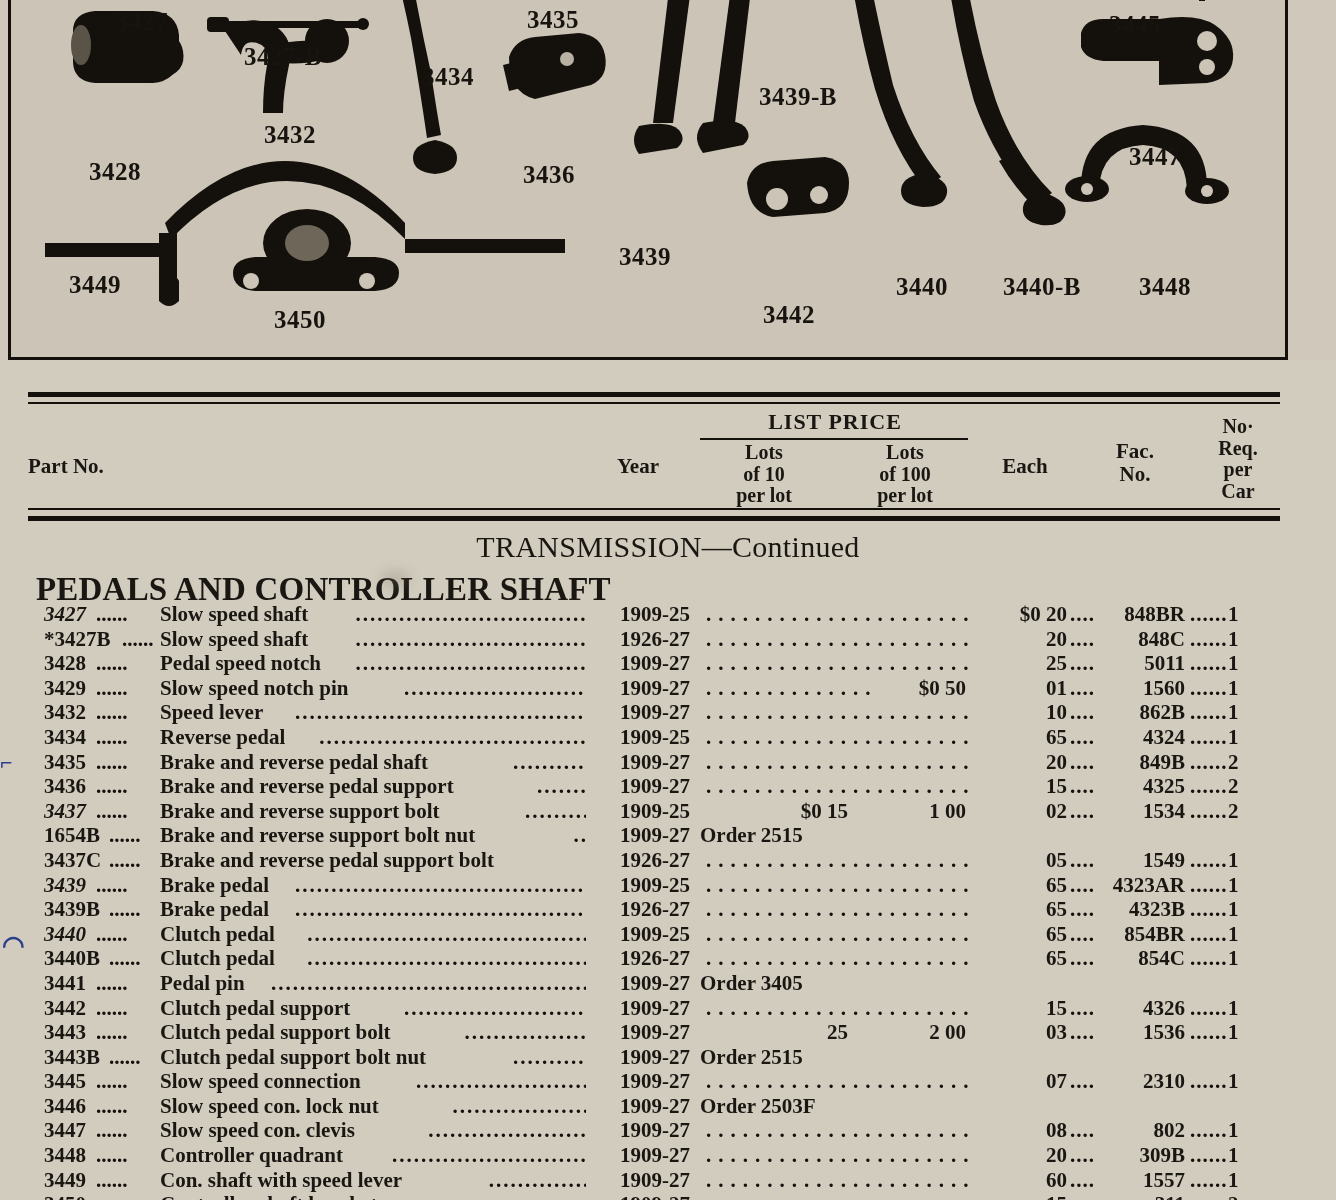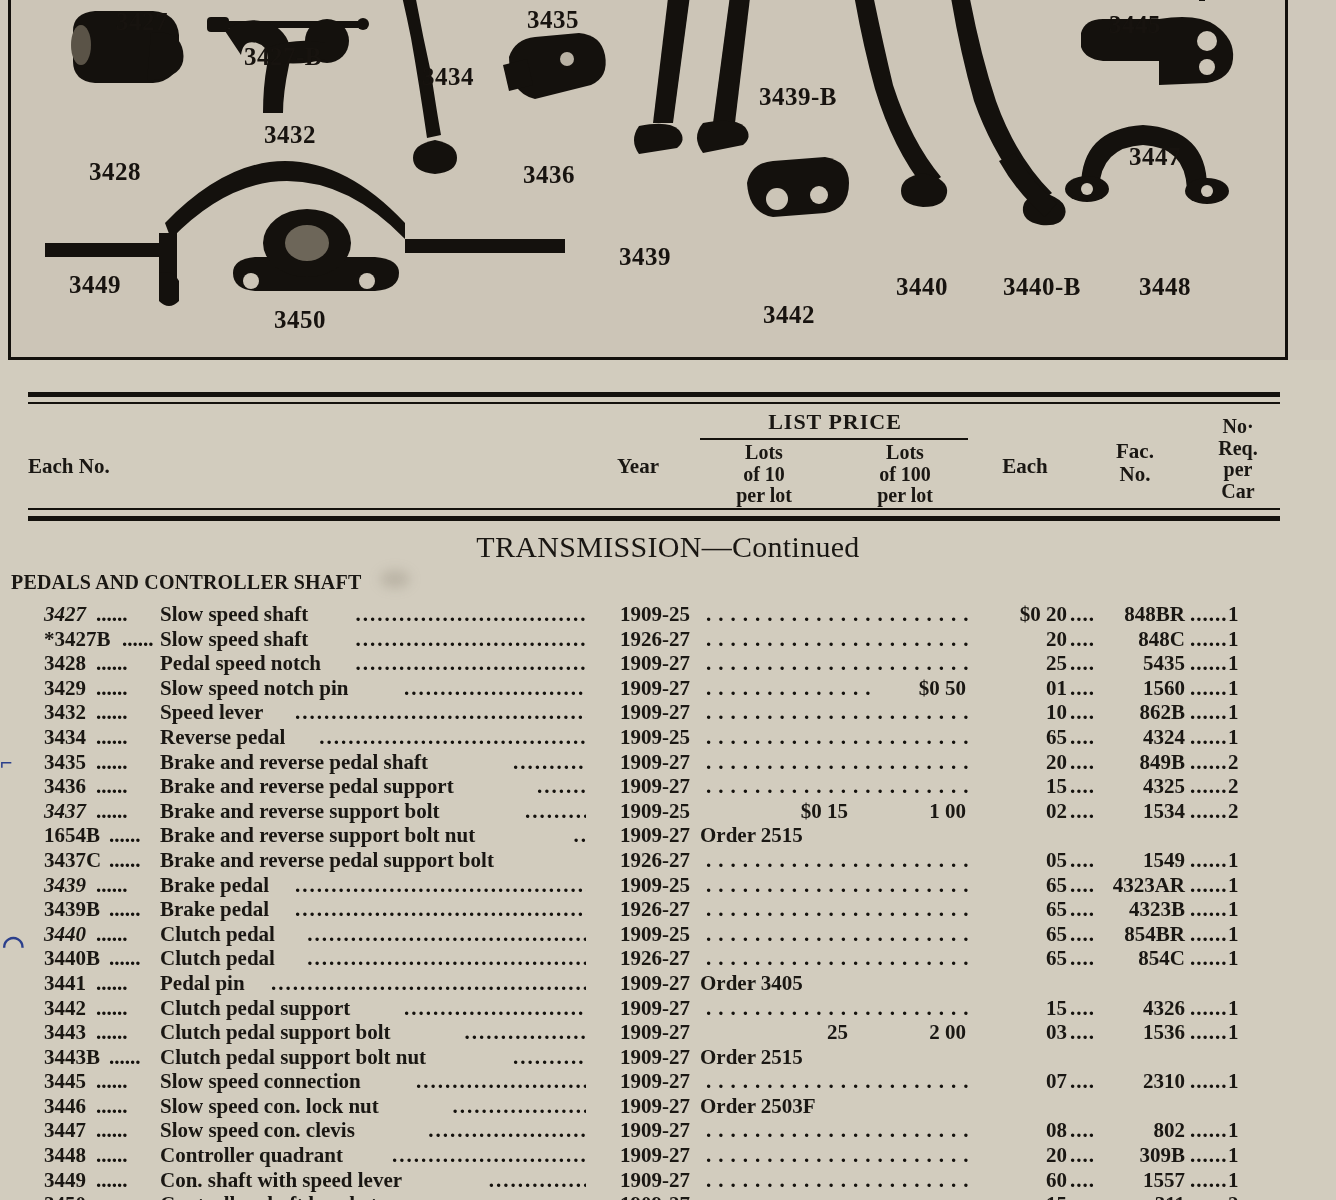--- a/index.html
+++ b/index.html
@@ -33,21 +33,21 @@
     background:#d2ccbe;
   }
   .rule{position:absolute;left:28px;width:1252px;background:#14110d;}
   .hdr{position:absolute;font-weight:bold;text-align:center;line-height:1.08;}
   .hdr.lbl{font-size:21px;}
   .secttitle{
     position:absolute;left:0;width:1336px;text-align:center;
     font-size:30px;letter-spacing:.3px;
   }
   .subtitle{
-    position:absolute;left:11px;font-weight:bold;font-size:20px;letter-spacing:.2px;
+    position:absolute;left:36px;font-weight:bold;font-size:33px;letter-spacing:.2px;
   }
   
   #rows{position:absolute;left:0;top:610px;width:1336px;}
   .row{
     position:relative;height:24.6px;font-size:21px;font-weight:bold;
     white-space:nowrap;
   }
   .c-part{position:absolute;left:44px;width:118px;text-align:left;}
   .c-part.ital{font-style:italic;font-weight:bold;}
   .c-dots1{position:absolute;left:100px;width:62px;overflow:hidden;color:#14110d;}
@@ -158,21 +158,21 @@
   <div class="fignum" style="left:885px;top:330px;">3440</div>
   <div class="fignum" style="left:992px;top:330px;">3440-B</div>
   <div class="fignum" style="left:1128px;top:330px;">3448</div>
 </div>
 
 <div id="sheet">
 
   <div class="rule" style="top:32px;height:5px;"></div>
   <div class="rule" style="top:42px;height:2px;"></div>
 
-  <div class="hdr lbl" style="left:28px;top:95px;width:150px;text-align:left;">Each No.</div>
+  <div class="hdr lbl" style="left:28px;top:95px;width:150px;text-align:left;">Part No.</div>
   <div class="hdr lbl" style="left:578px;top:95px;width:120px;">Year</div>
   <div class="hdr" style="left:700px;top:50px;width:270px;font-size:22px;letter-spacing:1px;">LIST PRICE</div>
   <div class="rule" style="left:700px;width:268px;top:78px;height:2px;"></div>
 
   <div class="hdr" style="left:700px;top:82px;width:128px;font-size:20px;">
     <div>Lots</div>
     <div>of 10</div>
     <div>per lot</div>
   </div>
   <div class="hdr" style="left:840px;top:82px;width:130px;font-size:20px;">
@@ -227,21 +227,21 @@
       </div>
       <div class="row">
         <span class="c-part">3428</span>
         <span class="c-dots1" style="left: 96px; width: 64px;">......</span>
         <span class="c-name">Pedal speed notch</span>
         <span class="leaders" style="left: 355.6px; width: 230.4px; overflow: hidden; white-space: nowrap;">.....................................</span>
         <span class="c-year">1909-27</span>
         <span class="leaders" style="left: 706px; letter-spacing: 7px;">......................</span>
         <span class="c-each">25</span>
         <span class="leaders" style="left: 1070px; letter-spacing: 1px;">....</span>
-        <span class="c-fac">5435</span>
+        <span class="c-fac">5011</span>
         <span class="leaders" style="left: 1190px; letter-spacing: 1px;">......</span>
         <span class="c-req">1</span>
       </div>
       <div class="row">
         <span class="c-part">3429</span>
         <span class="c-dots1" style="left: 96px; width: 64px;">......</span>
         <span class="c-name">Slow speed notch pin</span>
         <span class="leaders" style="left: 404px; width: 182px; overflow: hidden; white-space: nowrap;">.............................</span>
         <span class="c-year">1909-27</span>
         <span class="c-l100">$0 50</span>

